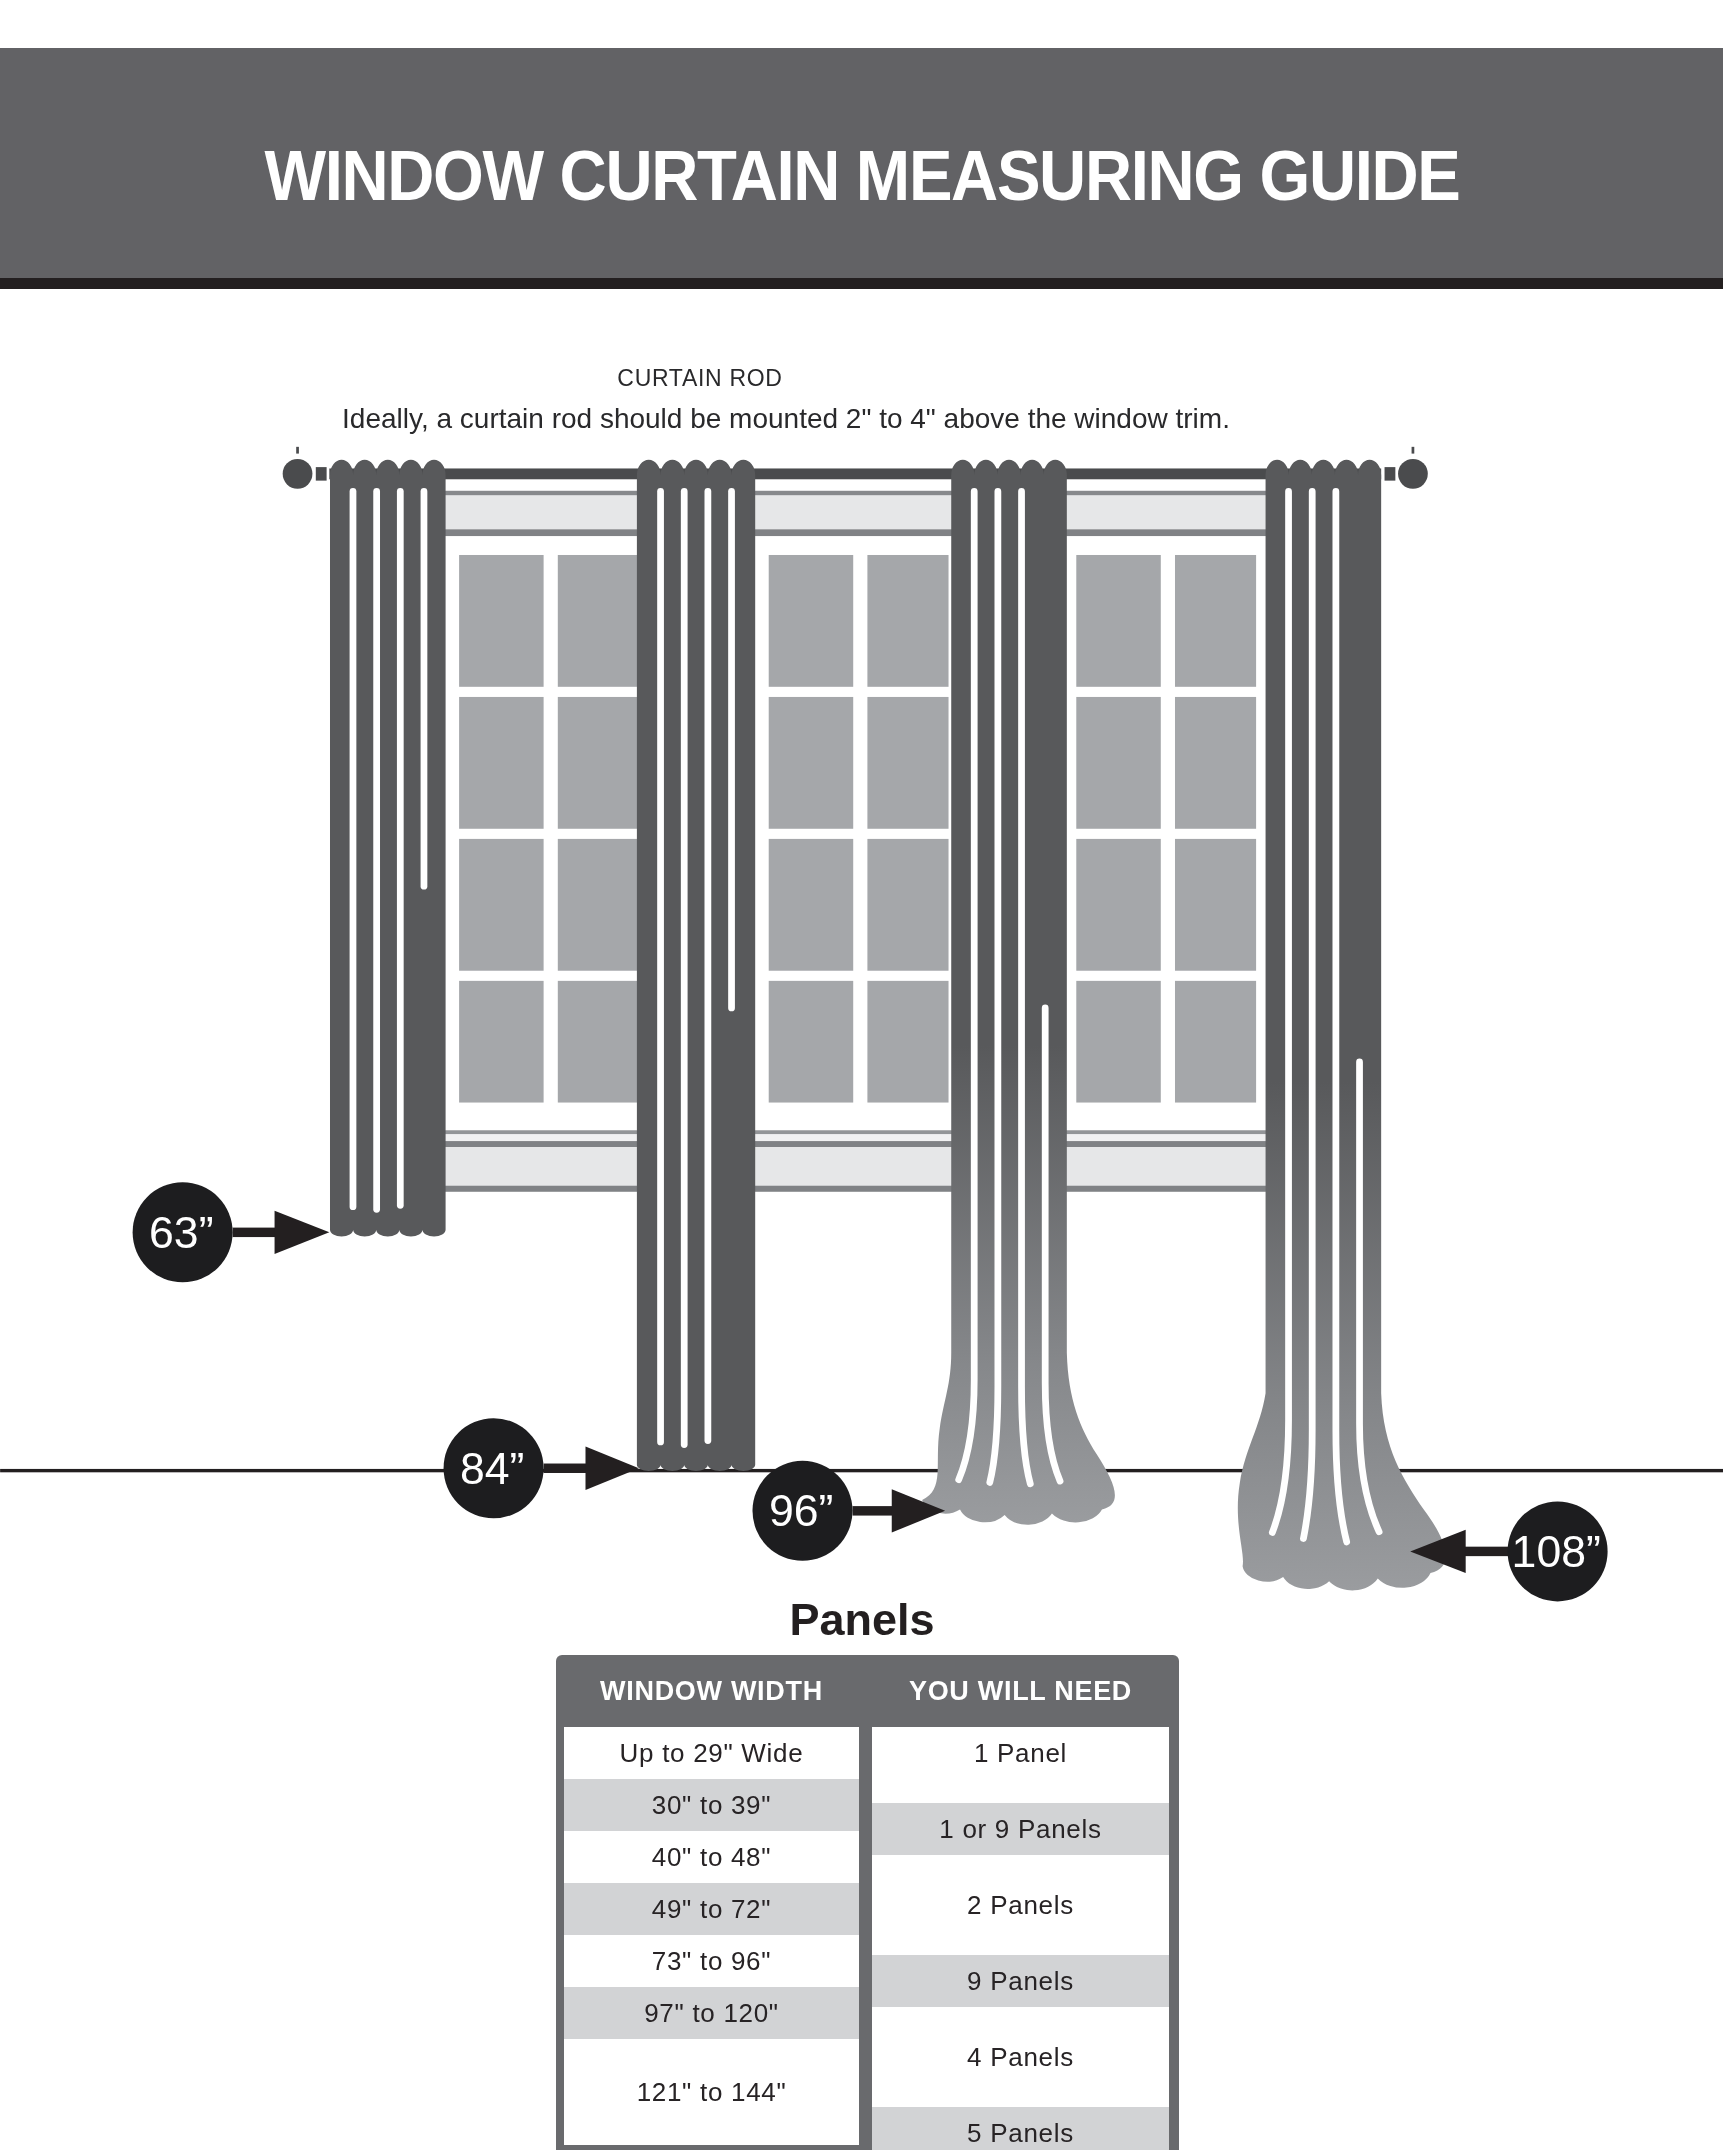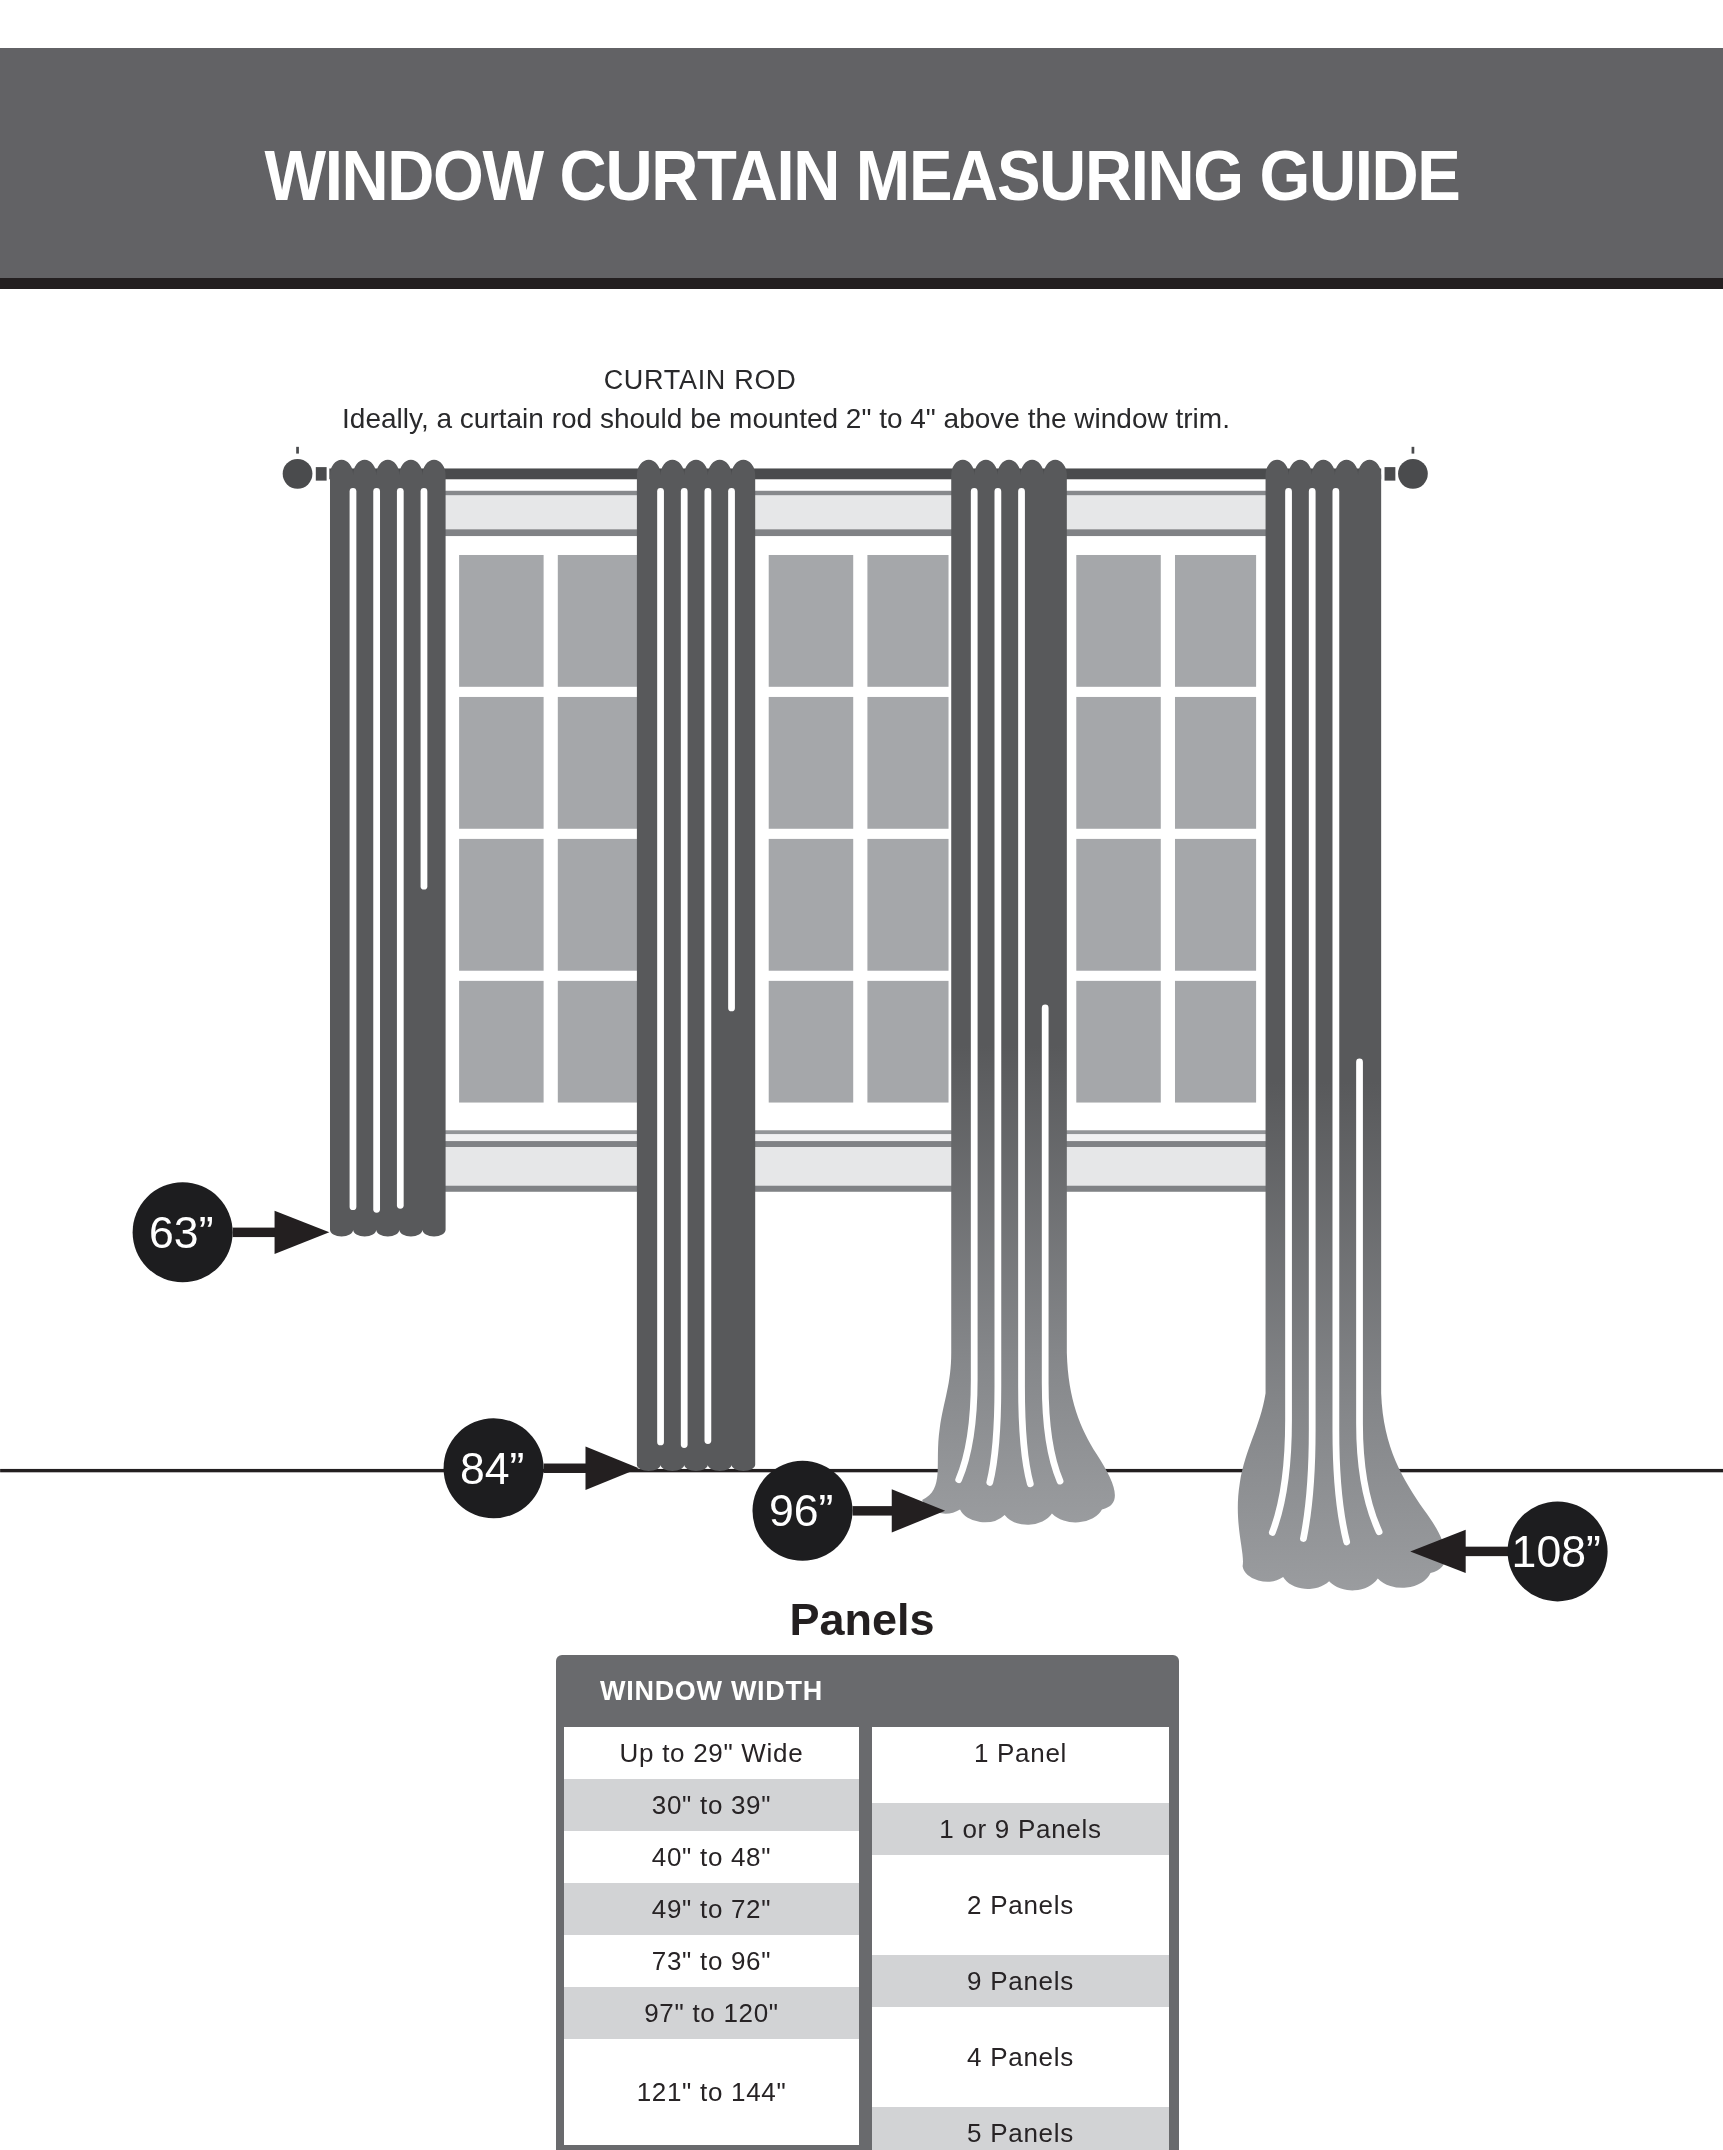--- a/index.html
+++ b/index.html
@@ -29,21 +29,21 @@
     font-size:68px;
     font-weight:700;
     letter-spacing:-1.4px;
     line-height:1;
     transform:scale(0.96,1.04);
   }
   
   .rod-heading{
     left:0;top:319px;width:1400px;
     text-align:center;color:#29292b;
-    font-size:27px;font-weight:400;letter-spacing:0.7px;line-height:1;
+    font-size:23px;font-weight:400;letter-spacing:0.7px;line-height:1;
   }
   .rod-subtitle{
     left:0;top:357px;width:1572px;
     text-align:center;color:#29292b;
     font-size:28px;font-weight:400;line-height:1;
   }
   
   .illustration{left:0;top:0;width:1724px;height:2151px;}
   
   .panels-heading{
@@ -249,20 +249,21 @@
       <polygon points="2168,2192 2168,2256 2086,2224" fill="#231f20"></polygon>
       <circle cx="2304" cy="2224" r="74" fill="#1d1d1f"></circle>
       <text x="2302" y="2224" fill="#ffffff" font-size="66" text-anchor="middle" dominant-baseline="central">108”</text>
     </g>
   </svg>
 
   <div class="abs panels-heading">Panels</div>
 
   <div class="abs panels-table">
     <div class="th left">WINDOW WIDTH</div>
+    <div class="th right">YOU WILL NEED</div>
 
     <div class="tcol left">
       <div class="tcell">Up to 29" Wide</div>
       <div class="tcell alt">30" to 39"</div>
       <div class="tcell">40" to 48"</div>
       <div class="tcell alt">49" to 72"</div>
       <div class="tcell">73" to 96"</div>
       <div class="tcell alt">97" to 120"</div>
       <div class="tcell last">121" to 144"</div>
     </div>

